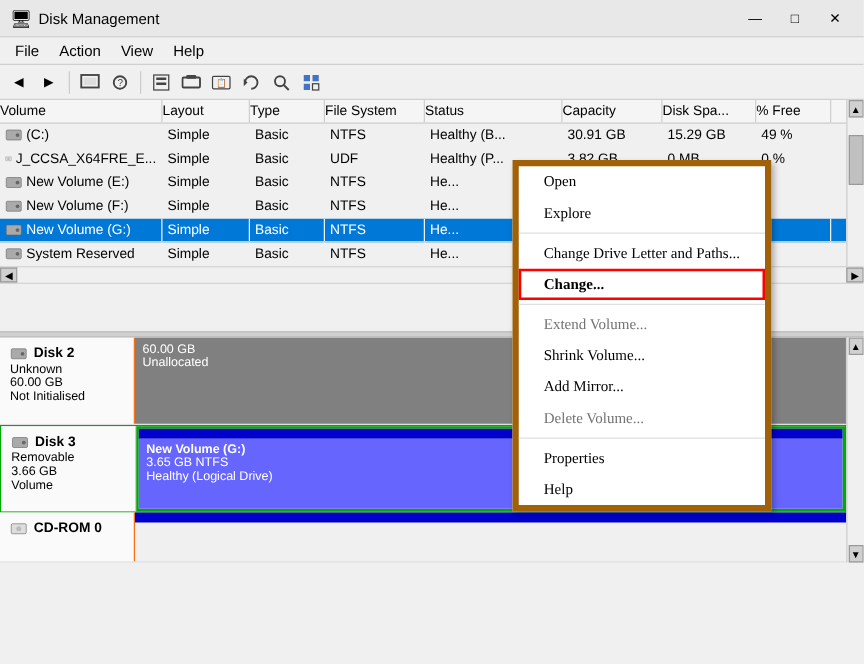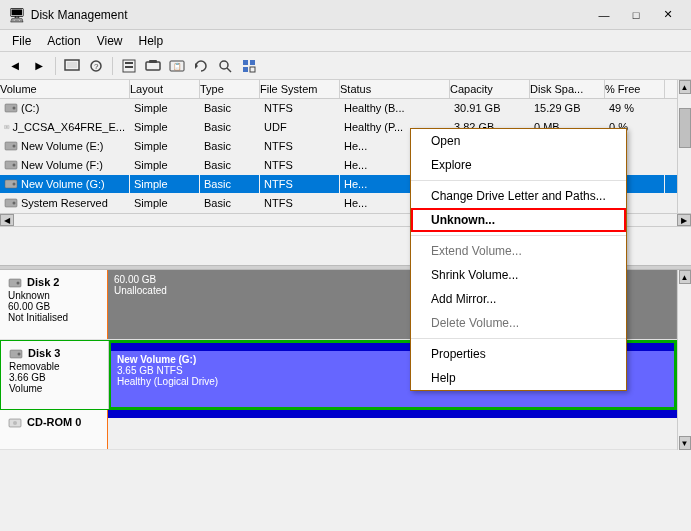--- a/index.html
+++ b/index.html
@@ -128,24 +128,25 @@
       flex-direction: column;
       justify-content: flex-start;
       min-width: 30px;
     }
     .partition-black { background: #000; color: white; flex: 1; }
 
     
     .context-menu {
       position: absolute;
       background: white;
-      border: 1px solid #a16207;
+      border: 5px solid #a16207;
       box-shadow: 2px 2px 5px rgba(0,0,0,0.3);
       min-width: 200px;
       z-index: 100;
+      font-family: Liberation Serif, serif;
     }
     .ctx-item {
       padding: 5px 20px;
       font-size: 12px;
       cursor: pointer;
       white-space: nowrap;
     }
     .ctx-item.disabled { color: #737373; cursor: default; }
     .ctx-item.active-item {
       border: 2px solid red;
@@ -467,21 +468,21 @@
       </div>
     </div>
   </div>
 </div>
 
 <div class="context-menu" style="left: 410px; top: 128px; position: absolute;">
   <div class="ctx-item">Open</div>
   <div class="ctx-item">Explore</div>
   <div class="ctx-separator"></div>
   <div class="ctx-item">Change Drive Letter and Paths...</div>
-  <div class="ctx-item active-item" style="border: 2px solid red; font-weight: bold;">Unknown...</div>
+  <div class="ctx-item active-item" style="border: 2px solid red; font-weight: bold;">Change...</div>
   <div class="ctx-separator"></div>
   <div class="ctx-item disabled">Extend Volume...</div>
   <div class="ctx-item">Shrink Volume...</div>
   <div class="ctx-item">Add Mirror...</div>
   <div class="ctx-item disabled">Delete Volume...</div>
   <div class="ctx-separator"></div>
   <div class="ctx-item">Properties</div>
   <div class="ctx-item">Help</div>
 </div>
 

